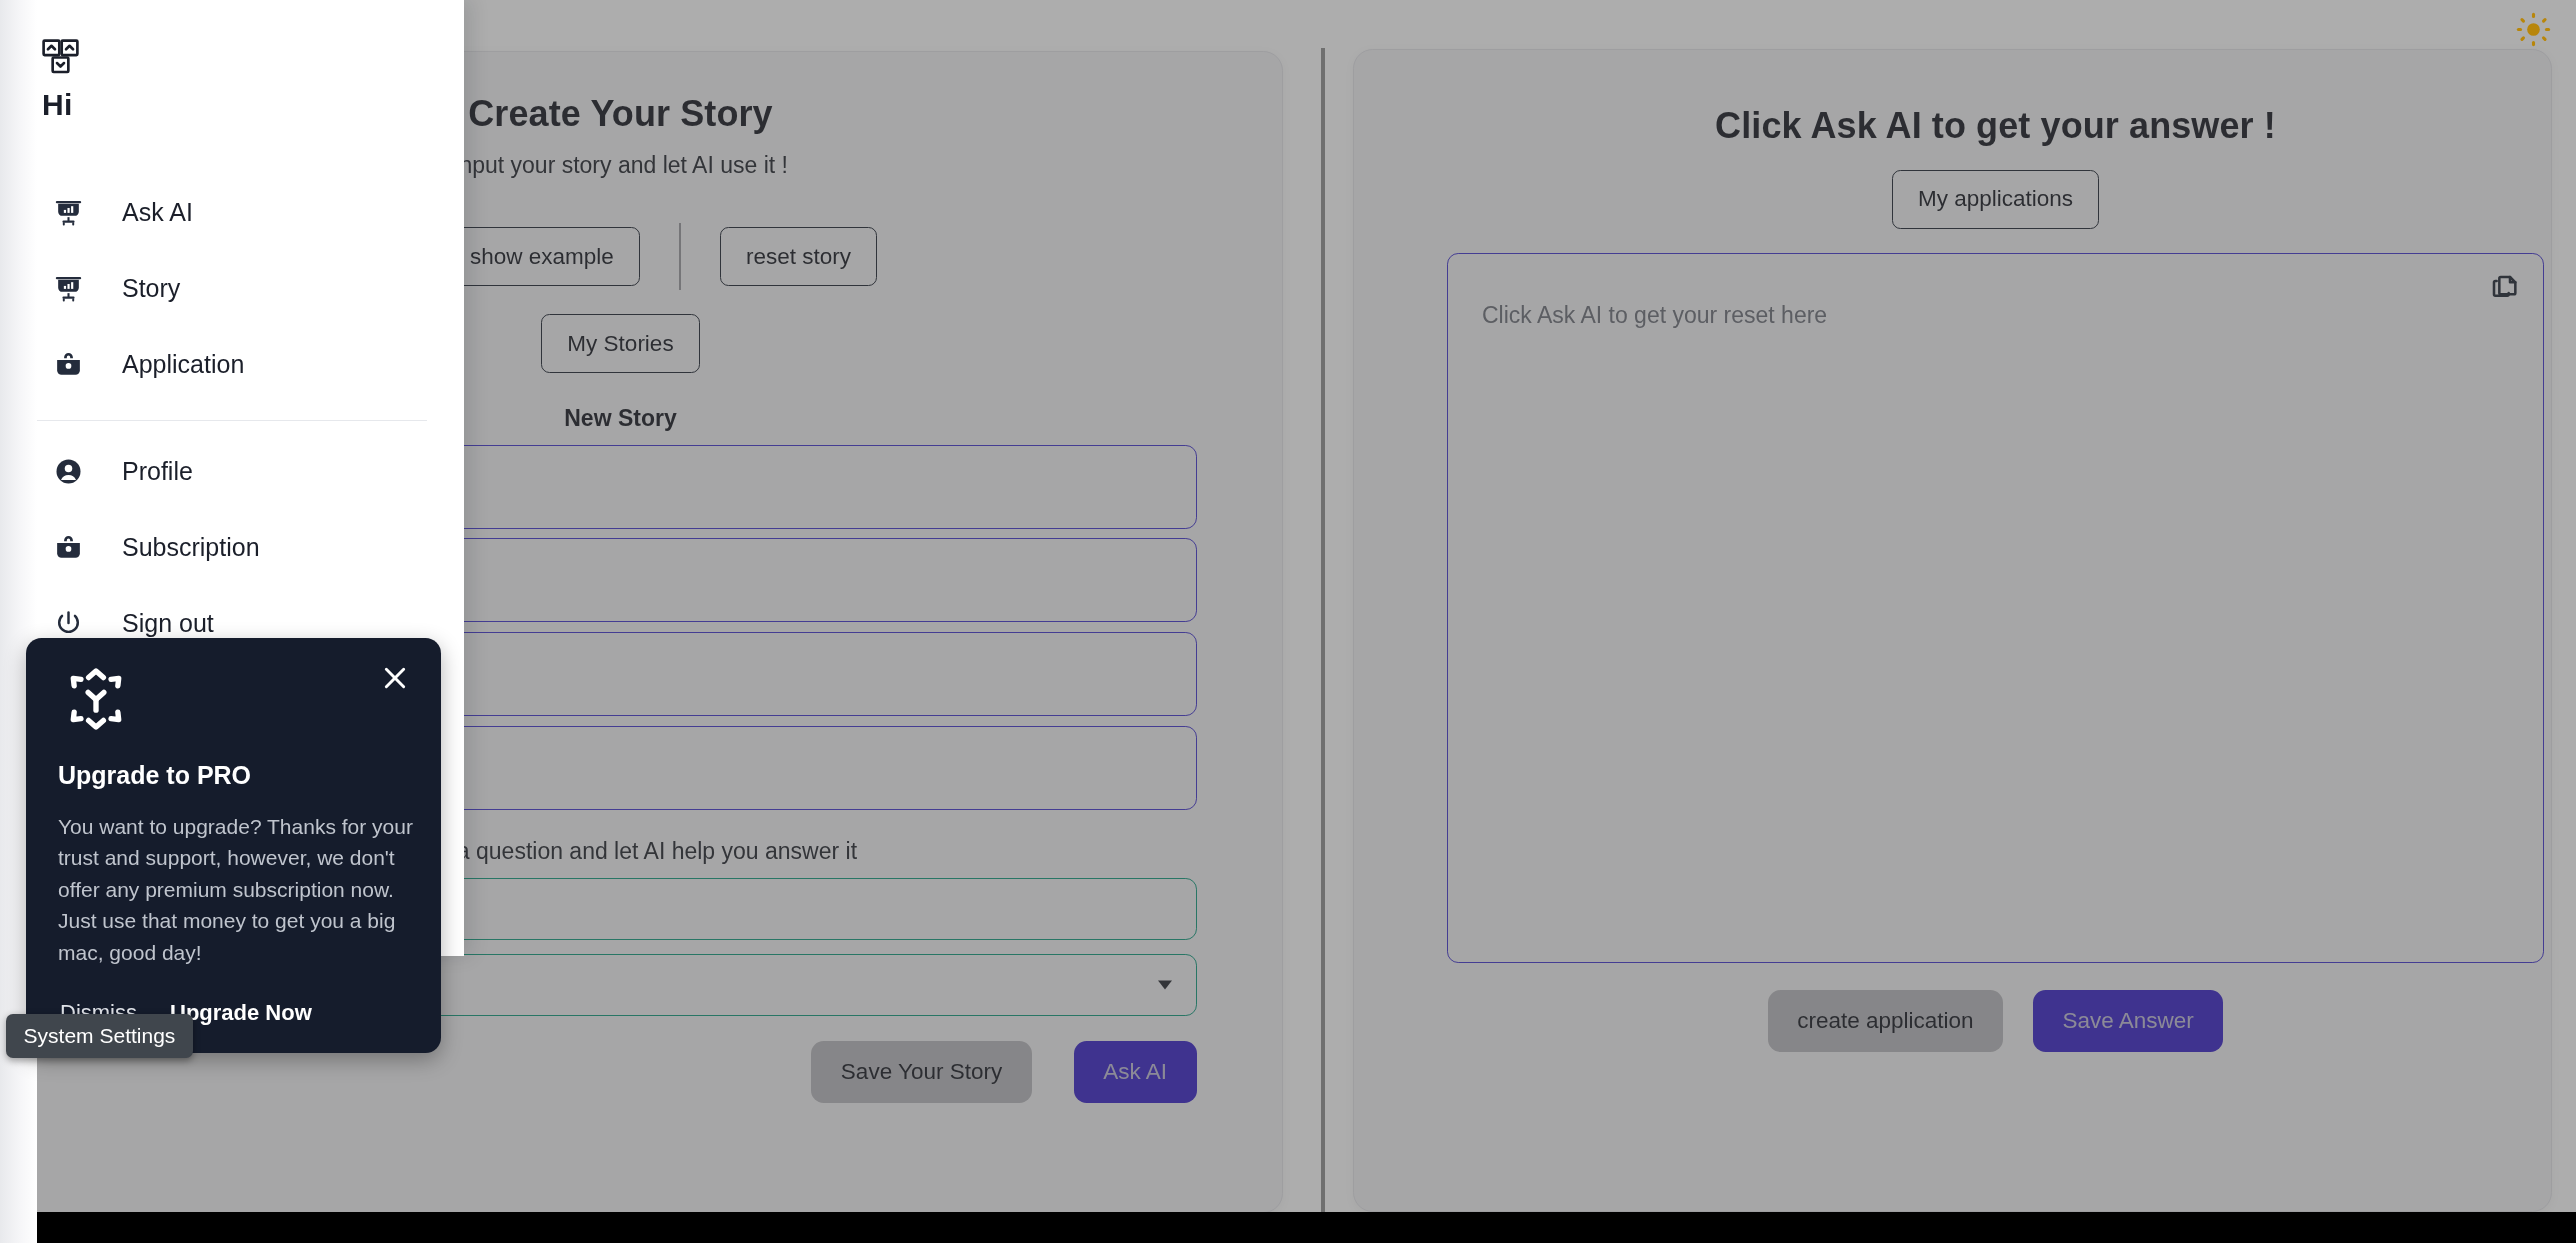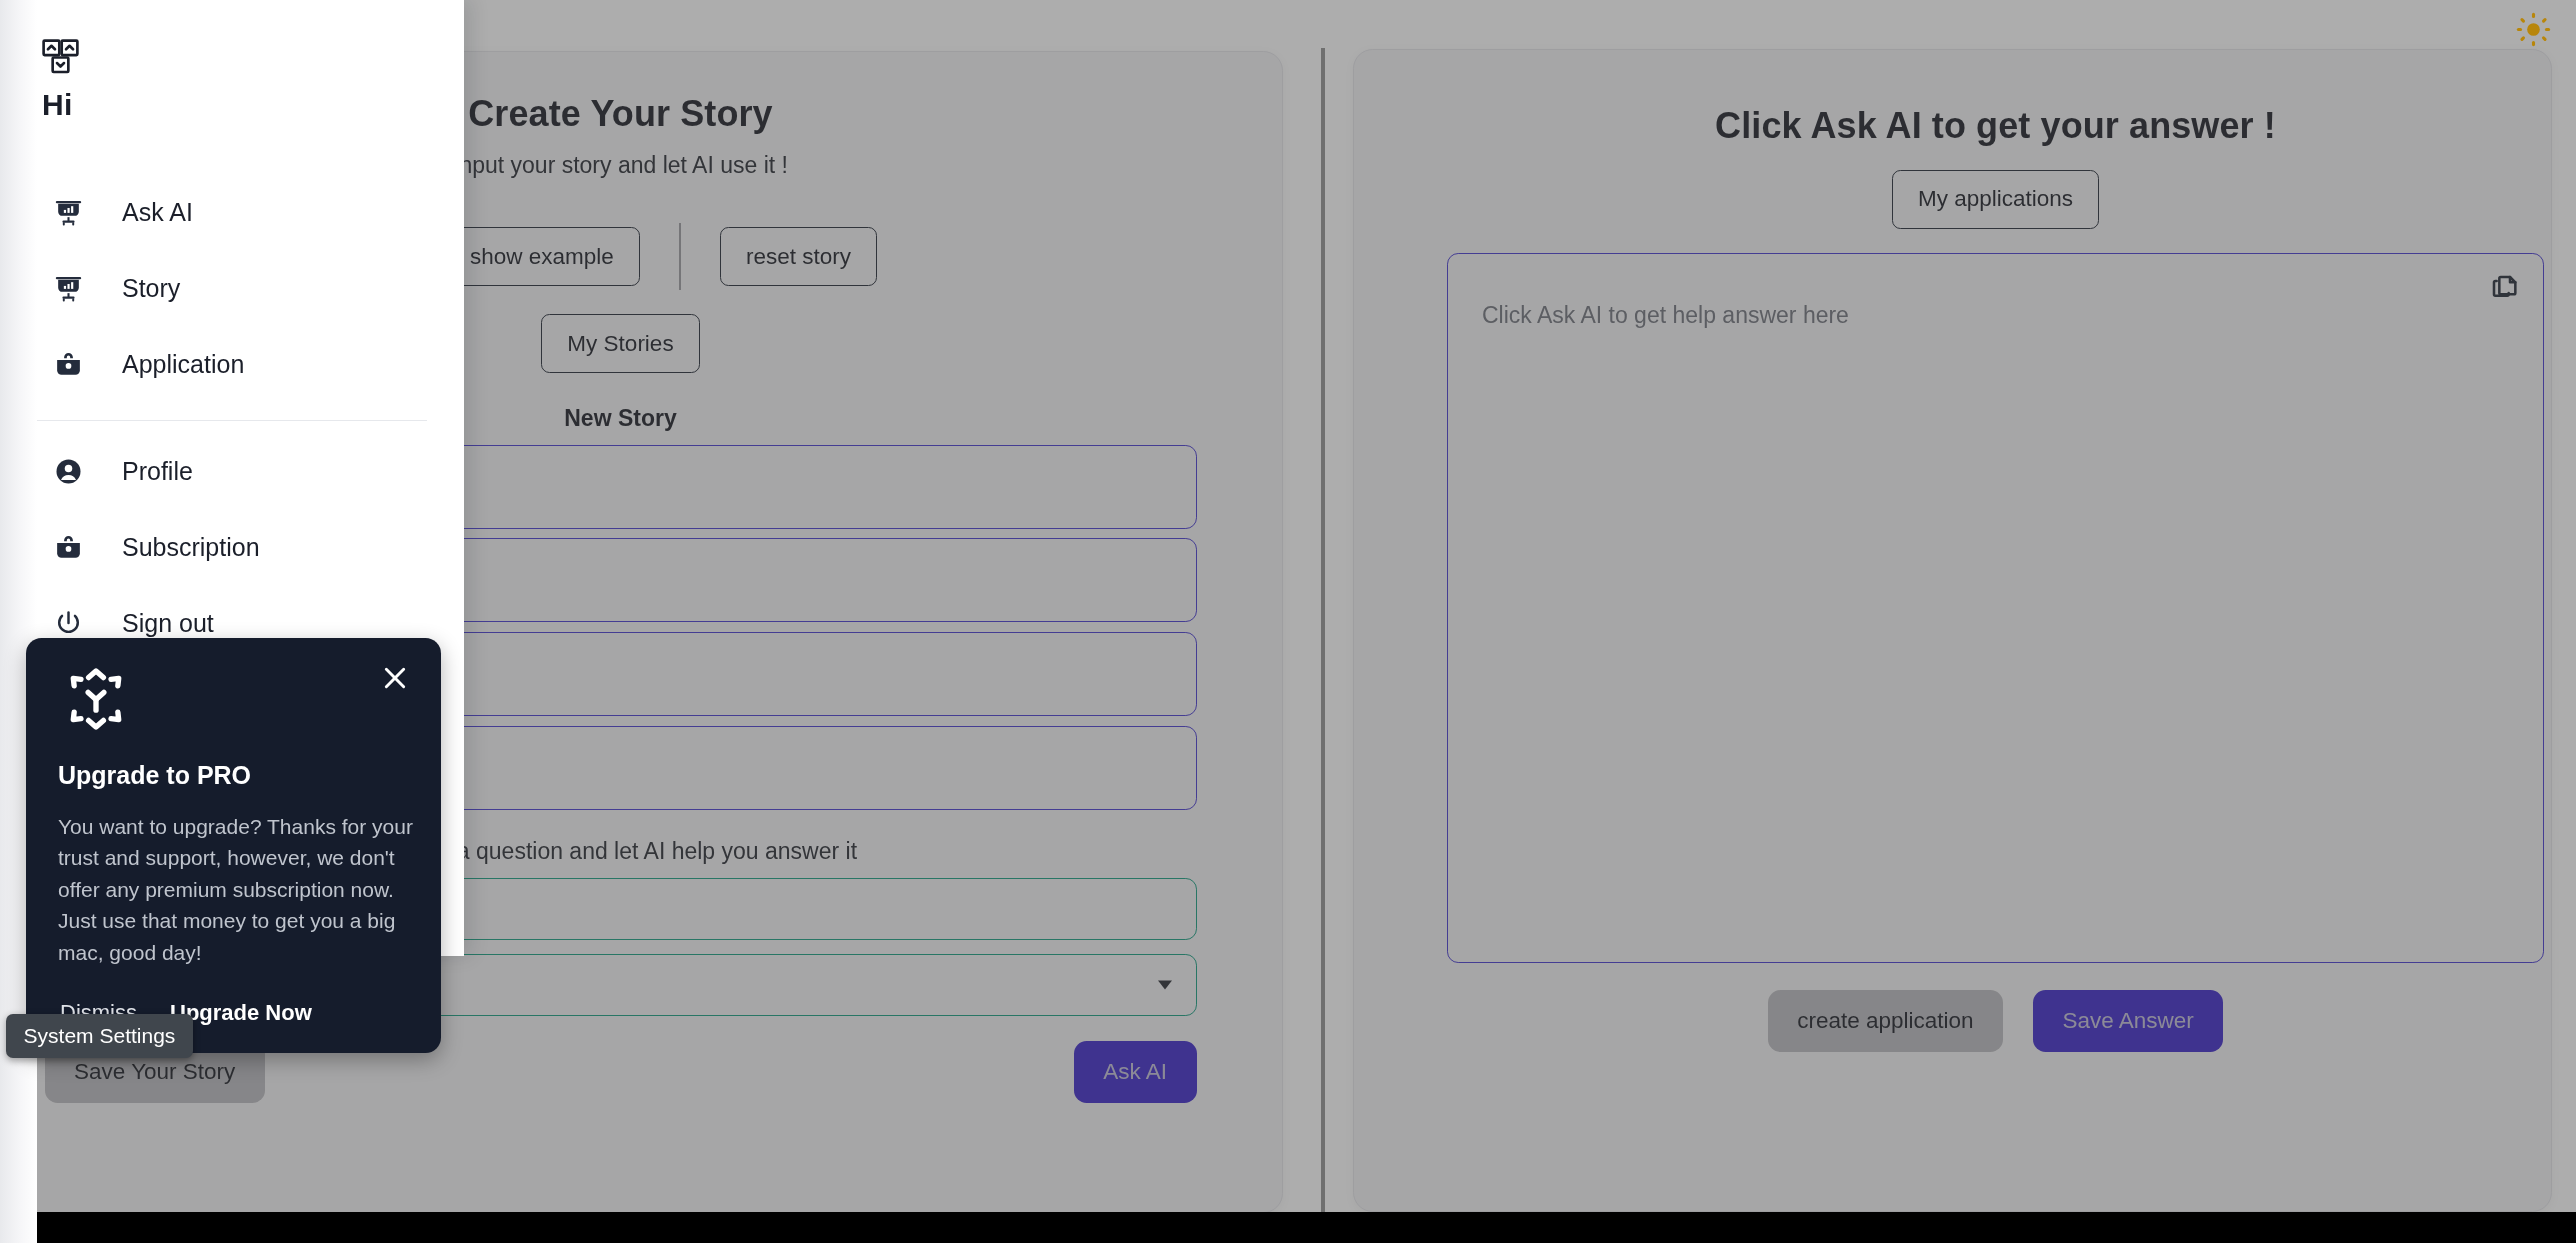--- a/index.html
+++ b/index.html
@@ -216,36 +216,36 @@
 
         <div style="margin-top:12.6px;">
           <input class="green-field" type="text" placeholder="Question you want to answer" style="">
         </div>
 
         <div class="select-wrap" style="margin-top:14px;">
           <input class="green-field" type="text" readonly="" placeholder="Type / Position" style="">
           <span class="caret"></span>
         </div>
 
-        <div style="display:flex; justify-content:space-between; gap:12px; margin-top:25px;">
+        <div style="display:flex; justify-content:flex-end; gap:26px; margin-top:25px;">
           <button class="btn-soft">Save Your Story</button>
           <button class="btn-primary">Ask AI</button>
         </div>
       </div>
     </div>
 
     <div id="right-inner">
       <div class="h-title">Click Ask AI to get your answer !</div>
 
       <div style="margin-top:22.5px;">
         <button class="btn-outline">My applications</button>
       </div>
 
       <div id="answer-box">
-        <div id="answer-ph">Click Ask AI to get help answer here</div>
+        <div id="answer-ph">Click Ask AI to get your reset here</div>
         <div id="copy-icon">
           <svg width="32" height="32" viewBox="0 0 24 24" fill="none" stroke="#1d2430" stroke-width="1.9" stroke-linecap="round" stroke-linejoin="round">
             <path d="M8 6h7l4 4v8a1 1 0 0 1-1 1h-10a1 1 0 0 1-1-1V7a1 1 0 0 1 1-1z"></path>
             <path d="M15 6v4h4"></path>
             <path d="M5 9H4a1 1 0 0 0-1 1v9a1 1 0 0 0 1 1h9a1 1 0 0 0 1-1v-1"></path>
           </svg>
         </div>
       </div>
 
       <div class="r-btnrow">

